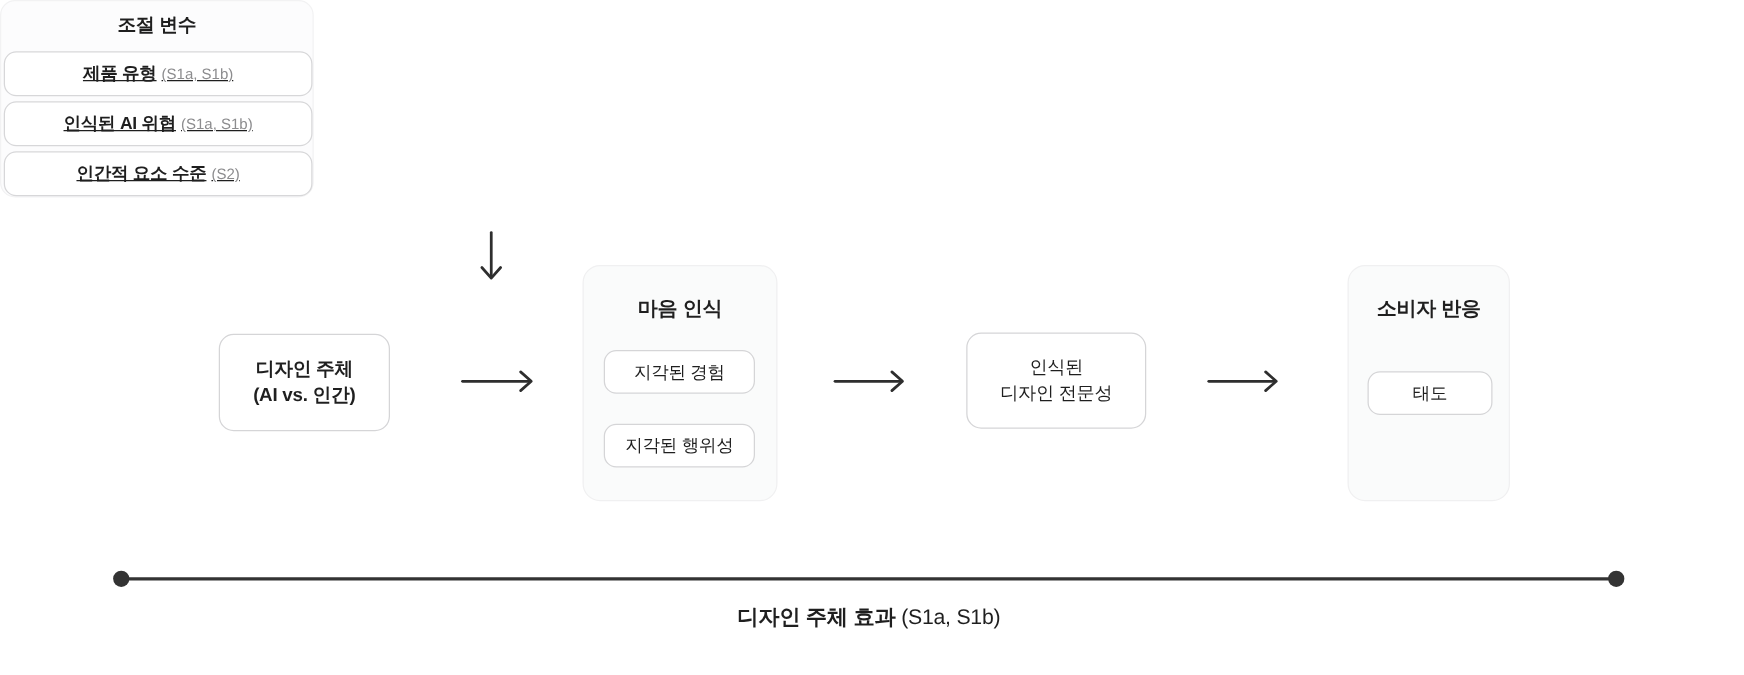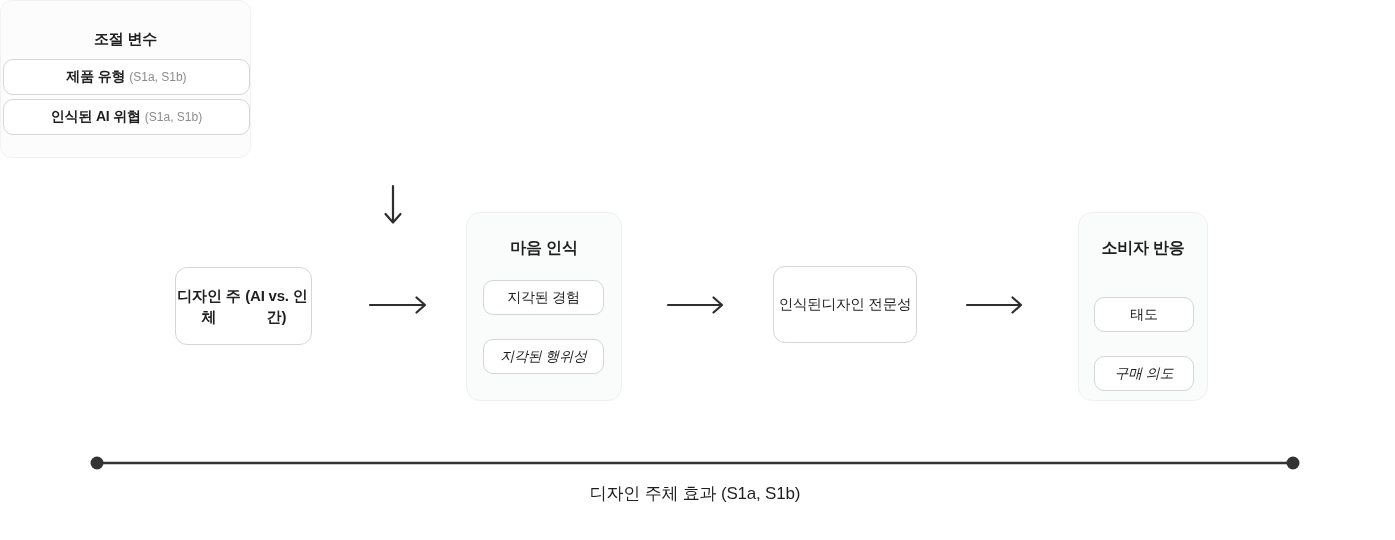--- a/index.html
+++ b/index.html
@@ -43,45 +43,45 @@
     width: 251px; height: 158px;
     background: #fcfcfd;
     border: 1px solid #f2f2f3;
     border-radius: 12px;
     padding: 9px 2px 2px 2px;
   }
   .mod-group .group-title {
     font-size: 15px;
     line-height: 22px;
     margin-bottom: 9px;
-    margin-top: 18px;
   }
   .mod-item {
     width: 247px; height: 36px;
     margin: 0 auto 4px auto;
     background: #ffffff;
     border: 1px solid #d7d7d9;
     border-radius: 10px;
     display: flex;
     align-items: center;
     justify-content: center;
     gap: 4px;
     white-space: nowrap;
+    text-decoration: underline;
   }
   .mod-item .lbl { font-size: 14px; font-weight: 700; letter-spacing: -0.2px; }
   .mod-item .note { font-size: 12px; color: #8c8c8e; }
 
   
   .node {
     position: absolute;
     background: #ffffff;
     border: 1px solid #d5d5d7;
     border-radius: 12px;
     display: flex;
-    flex-direction: row;
+    flex-direction: column;
     align-items: center;
     justify-content: center;
     text-align: center;
   }
   .node .line { display: block; line-height: 21px; letter-spacing: -0.2px; }
 
   .design-agent-box {
     left: 175px; top: 267px;
     width: 137px; height: 78px;
     font-size: 15px; font-weight: 700;
@@ -106,33 +106,33 @@
     display: flex;
     align-items: center;
     justify-content: center;
     font-size: 14px;
     letter-spacing: -0.2px;
     white-space: nowrap;
   }
   .mind-group .sub-node { left: 16px; width: 121px; height: 35px; }
   .consumer-group .sub-node { left: 15px; width: 100px; height: 35px; margin-top: 17px; }
   .sub-node.pos-1 { top: 67px; }
-  .sub-node.pos-2 { top: 126px; font-style: italic; }
+  .sub-node.pos-2 { top: 126px; }
 
   
   .effect-label {
     position: absolute;
     left: 495px; top: 482px;
     width: 400px;
     text-align: center;
     font-size: 17px;
     letter-spacing: -0.2px;
     white-space: nowrap;
   }
-  .effect-label .b { font-weight: 400; }
+  .effect-label .b { font-weight: 700; }
   .effect-label .n { font-weight: 400; }
 </style>
 </head>
 <body>
 
 <div class="canvas">
 
   <svg class="connector-layer" viewBox="0 0 1395 540" xmlns="http://www.w3.org/2000/svg">
 
     <g stroke="#2e2e2e" stroke-width="2.2" fill="none" stroke-linecap="round" stroke-linejoin="round">
@@ -165,20 +165,24 @@
   <section class="mod-group">
     <div class="group-title">조절 변수</div>
     <div class="mod-item">
       <span class="lbl">제품 유형</span>
       <span class="note">(S1a, S1b)</span>
     </div>
     <div class="mod-item">
       <span class="lbl">인식된 AI 위협</span>
       <span class="note">(S1a, S1b)</span>
     </div>
+    <div class="mod-item">
+      <span class="lbl">인간적 요소 수준</span>
+      <span class="note">(S2)</span>
+    </div>
   </section>
 
   <div class="node design-agent-box">
     <span class="line">디자인 주체</span>
     <span class="line">(AI vs. 인간)</span>
   </div>
 
   <section class="group mind-group">
     <div class="group-title">마음 인식</div>
     <div class="sub-node pos-1">지각된 경험</div>
@@ -186,21 +190,20 @@
   </section>
 
   <div class="node expertise-box">
     <span class="line">인식된</span>
     <span class="line">디자인 전문성</span>
   </div>
 
   <section class="group consumer-group">
     <div class="group-title">소비자 반응</div>
     <div class="sub-node pos-1">태도</div>
-    <div class="sub-node pos-2">구매 의도</div>
   </section>
 
   <div class="effect-label">
     <span class="b">디자인 주체 효과</span>
     <span class="n"> <span>(S1a, S1b)</span></span>
   </div>
 
 </div>
 
 </body></html>

